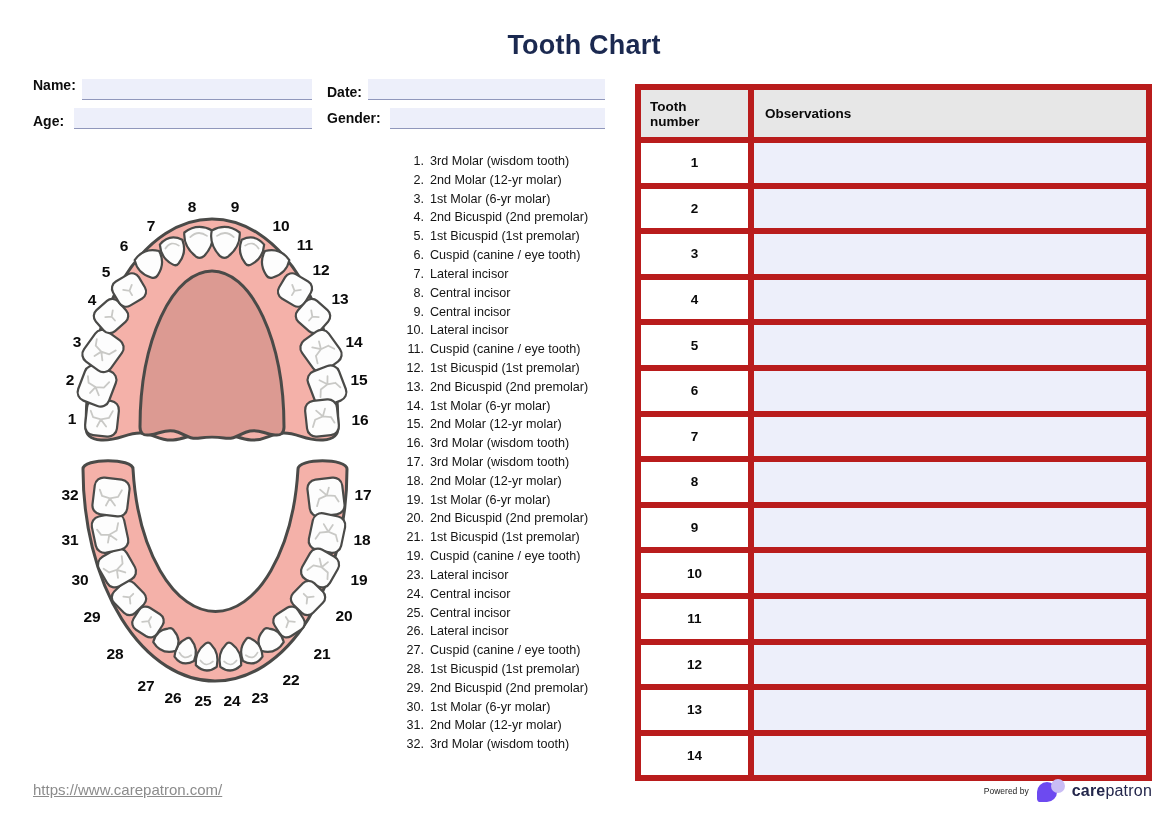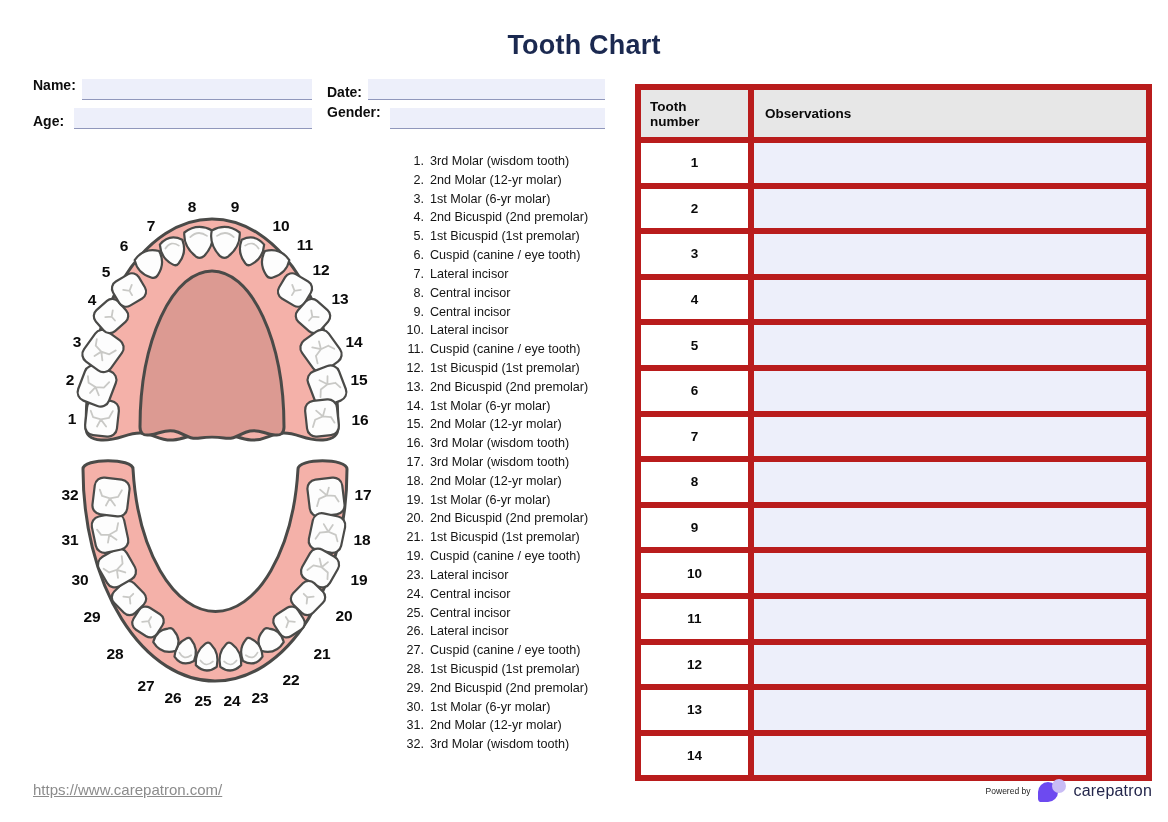--- a/index.html
+++ b/index.html
@@ -39,36 +39,36 @@
     text-decoration:underline; cursor:pointer; }
 
   .branding { position:absolute; right:16px; top:779px; display:flex; align-items:center; }
   .powered { font-size:8.5px; color:#1c1c1c; margin-right:7px; }
   .logo { position:relative; width:32px; height:24px; margin-right:4px; }
   .logo-main { position:absolute; left:1px; top:3px; width:20px; height:20px;
     background:#6d4af0; border-radius:50% 50% 50% 18%; }
   .logo-bubble { position:absolute; left:15px; top:0px; width:14px; height:14px;
     background:#c9bcf5; border-radius:50%; }
   .brand-text { font-size:16px; color:#23264b; letter-spacing:0.2px; }
-  .brand-bold { font-weight:normal; }
+  .brand-bold { font-weight:bold; }
 </style>
 </head>
 <body>
 
 <div class="page">
 
   <div class="page-title">Tooth Chart</div>
 
   <span class="f-label" style="left:33px; top:77px;">Name:</span>
   <input class="f-input" style="left: 82px; top: 79px; width: 230px;" value="">
   <span class="f-label" style="left:327px; top:84px;">Date:</span>
   <input class="f-input" style="left: 368px; top: 79px; width: 237px;" value="">
   <span class="f-label" style="left:33px; top:113px;">Age:</span>
   <input class="f-input" style="left: 74px; top: 108px; width: 238px;" value="">
-  <span class="f-label" style="left:327px; top:104px;">Gender:</span>
+  <span class="f-label" style="left:327px; top:110px;">Gender:</span>
   <input class="f-input" style="left: 390px; top: 108px; width: 215px;" value="">
 
   <svg id="upper-arch" class="arch-svg" width="320" height="250" viewBox="0 0 320 250">
       <path d="M 31 231 A 126 207 0 0 1 283 231 Q 284 244 268 245 C 251 246 243 238 229 238 C 215 238 211 246 196 245 C 183 244 172 236 157 238 C 142 236 131 244 118 245 C 103 246 99 238 85 238 C 71 238 63 246 46 245 Q 30 244 31 231 Z" fill="#f4b1a9" stroke="#4a4a48" stroke-width="3" stroke-linejoin="round"></path>
       <path d="M 85 232 A 72 156 0 0 1 229 232 Q 229 241 220 240 C 209 239 205 234 195 236 C 185 238 181 245 169 243 C 163 242 151 242 145 243 C 133 245 129 238 119 236 C 109 234 105 239 94 240 Q 85 241 85 232 Z" fill="#dc9a92" stroke="#4a4a48" stroke-width="3" stroke-linejoin="round"></path>
       <g transform="translate(47,223) rotate(-83.8)">
         <rect x="-18" y="-16" width="36" height="32" rx="9" ry="9" fill="#fdfdfd" stroke="#4a4a48" stroke-width="2.2"></rect>
         <path d="M 0 -9 L -1.5 -1 L 1 7 M -1.5 -1 L -9 -4 M -1.5 -1 L -8 5 M 0 -9 L 6 -12 M 1 7 L 8 10" fill="none" stroke="#c9c9c6" stroke-width="1.8" stroke-linecap="round"></path>
       </g>
       <g transform="translate(42,191) rotate(-69.1)">

